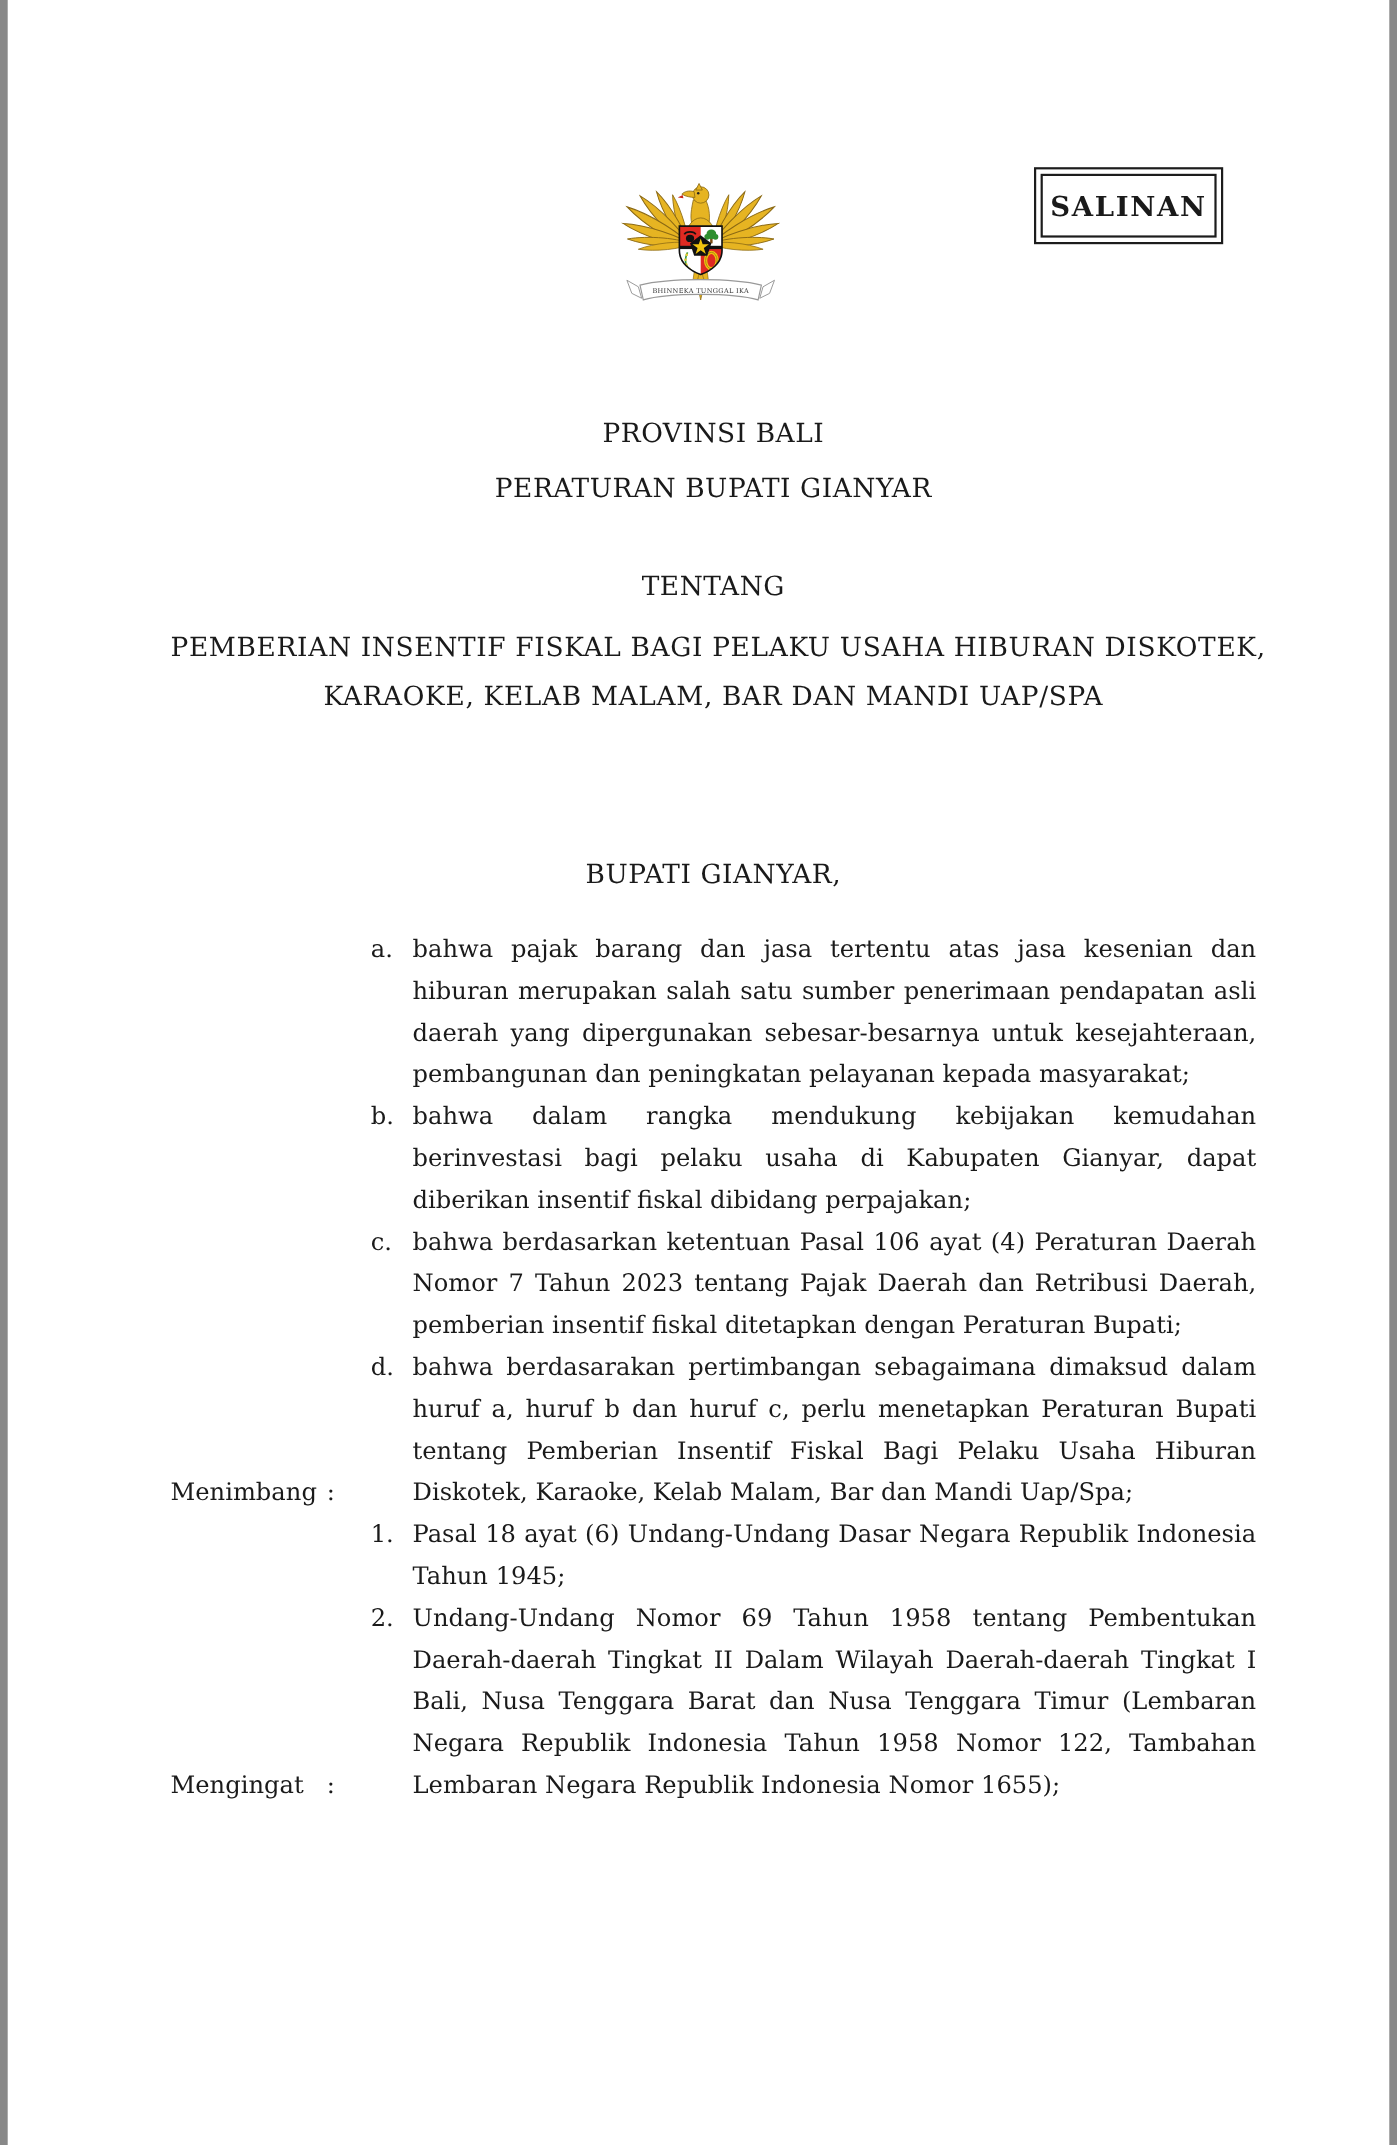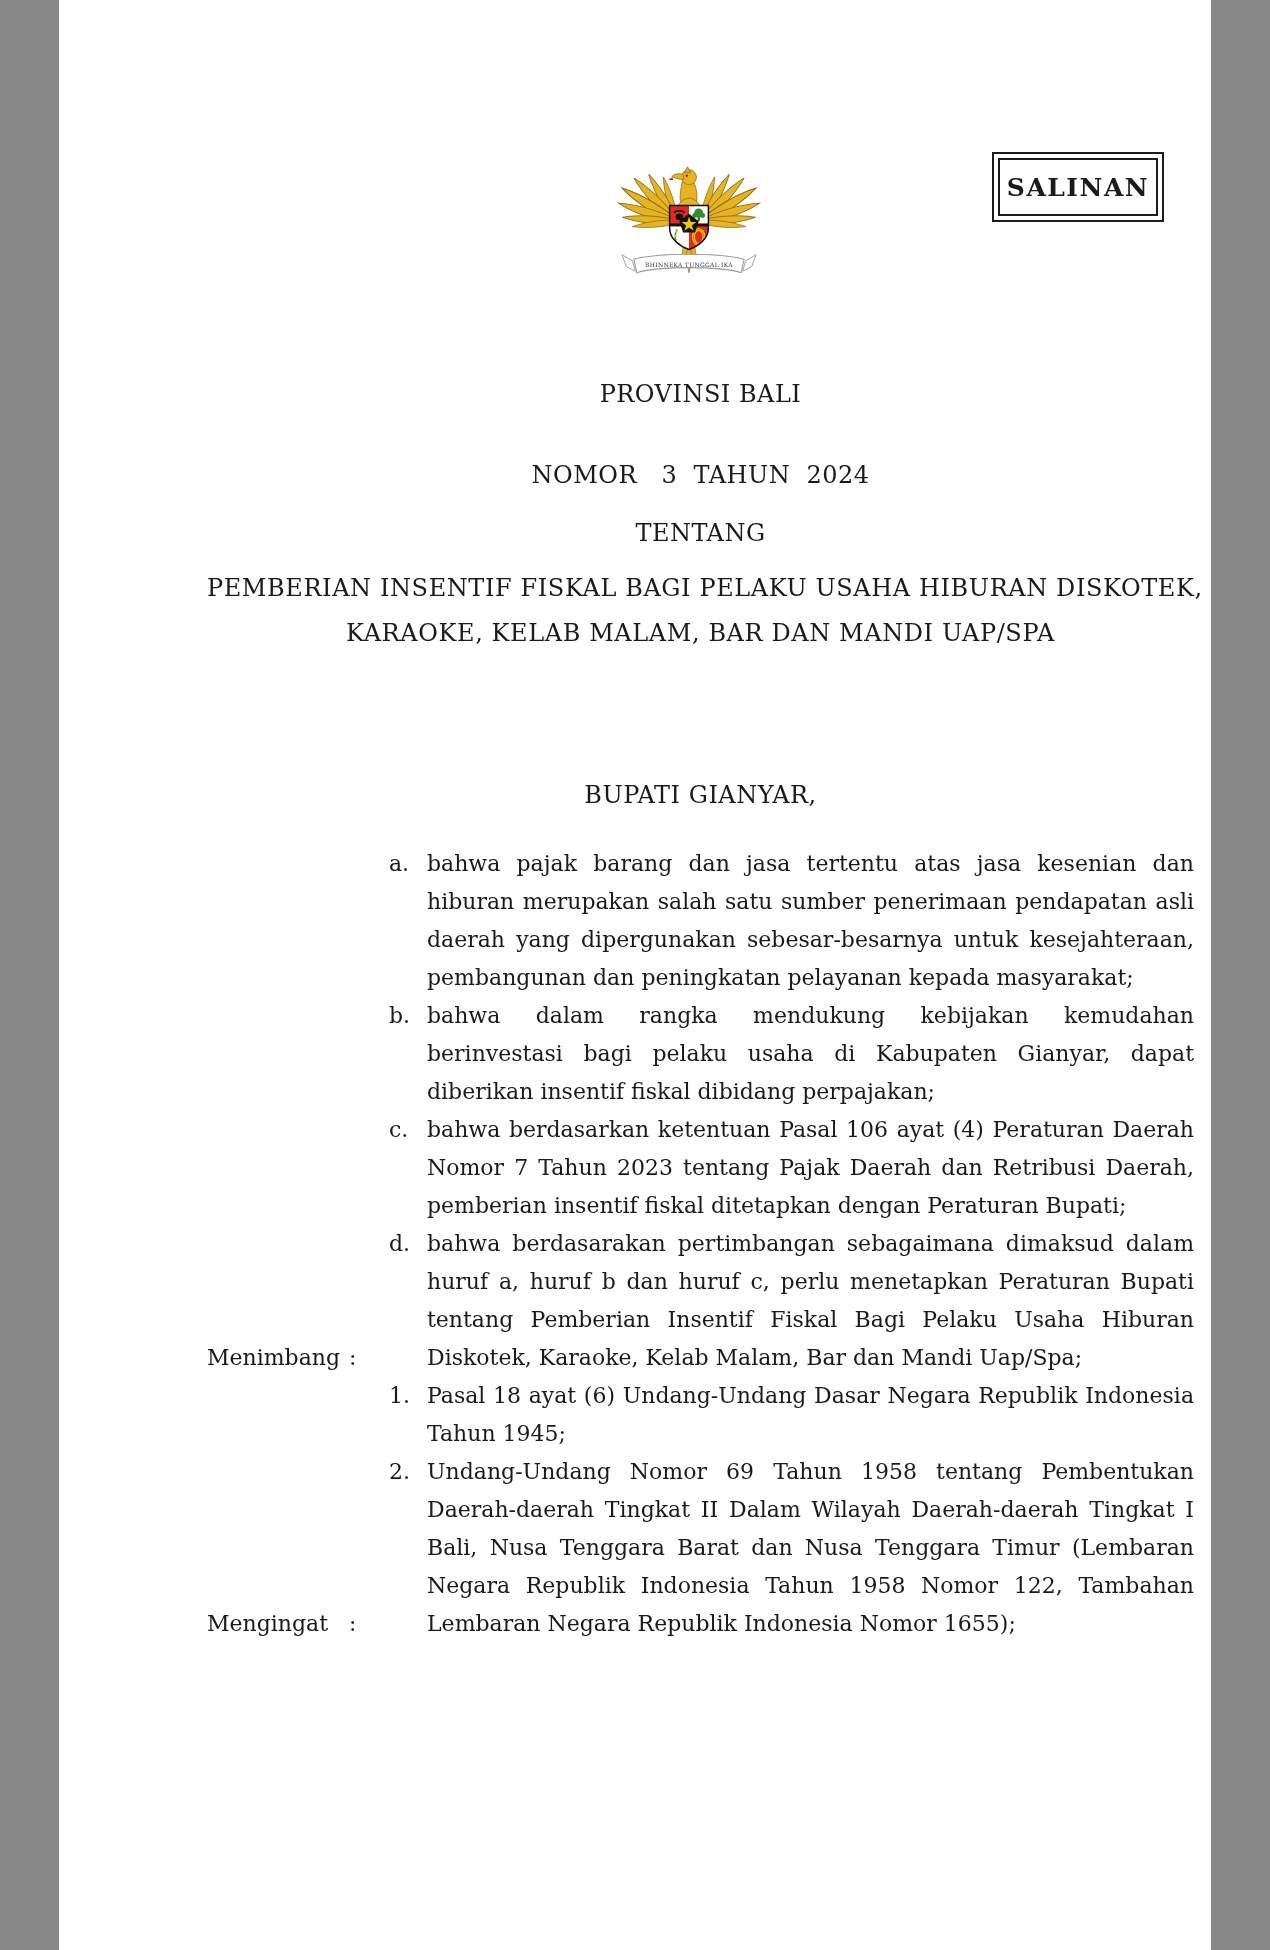--- a/index.html
+++ b/index.html
@@ -1,21 +1,21 @@
 <!DOCTYPE html>
 <html><head>
 <meta charset="utf-8">
 <style>
   * { margin: 0; padding: 0; box-sizing: border-box; }
   html, body { background: #888; }
   body { font-family: "DejaVu Serif", "Liberation Serif", serif; }
 
   .page {
     position: relative;
-    width: 1152px;
+    width: 1256px;
     height: 1950px;
     margin: 0 auto;
     background: #ffffff;
     color: #1a1a1a;
     overflow: hidden;
   }
 
   
   .emblem {
     position: absolute;
@@ -170,21 +170,21 @@
         <text x="110" y="168" text-anchor="middle" font-size="8" letter-spacing="0.4" fill="#333">BHINNEKA TUNGGAL IKA</text>
       </g>
     </svg>
   </div>
 
   <div class="stamp">
     <div class="stamp-inner">SALINAN</div>
   </div>
 
   <div class="center-line h-provinsi">PROVINSI BALI</div>
-  <div class="center-line h-reg-num">NOMOR   3  TAHUN  2024</div>
+  <div class="center-line h-reg-title">PERATURAN BUPATI GIANYAR</div>
   <div class="center-line h-tentang">TENTANG</div>
   <div class="center-line h-subj1">PEMBERIAN INSENTIF FISKAL BAGI PELAKU USAHA HIBURAN DISKOTEK,</div>
   <div class="center-line h-subj2">KARAOKE, KELAB MALAM, BAR DAN MANDI UAP/SPA</div>
   <div class="center-line h-authority">BUPATI GIANYAR,</div>
 
   <div class="clauses">
 
     <div class="clause">
       <div class="clause-label">Menimbang</div>
       <div class="clause-colon">:</div>

